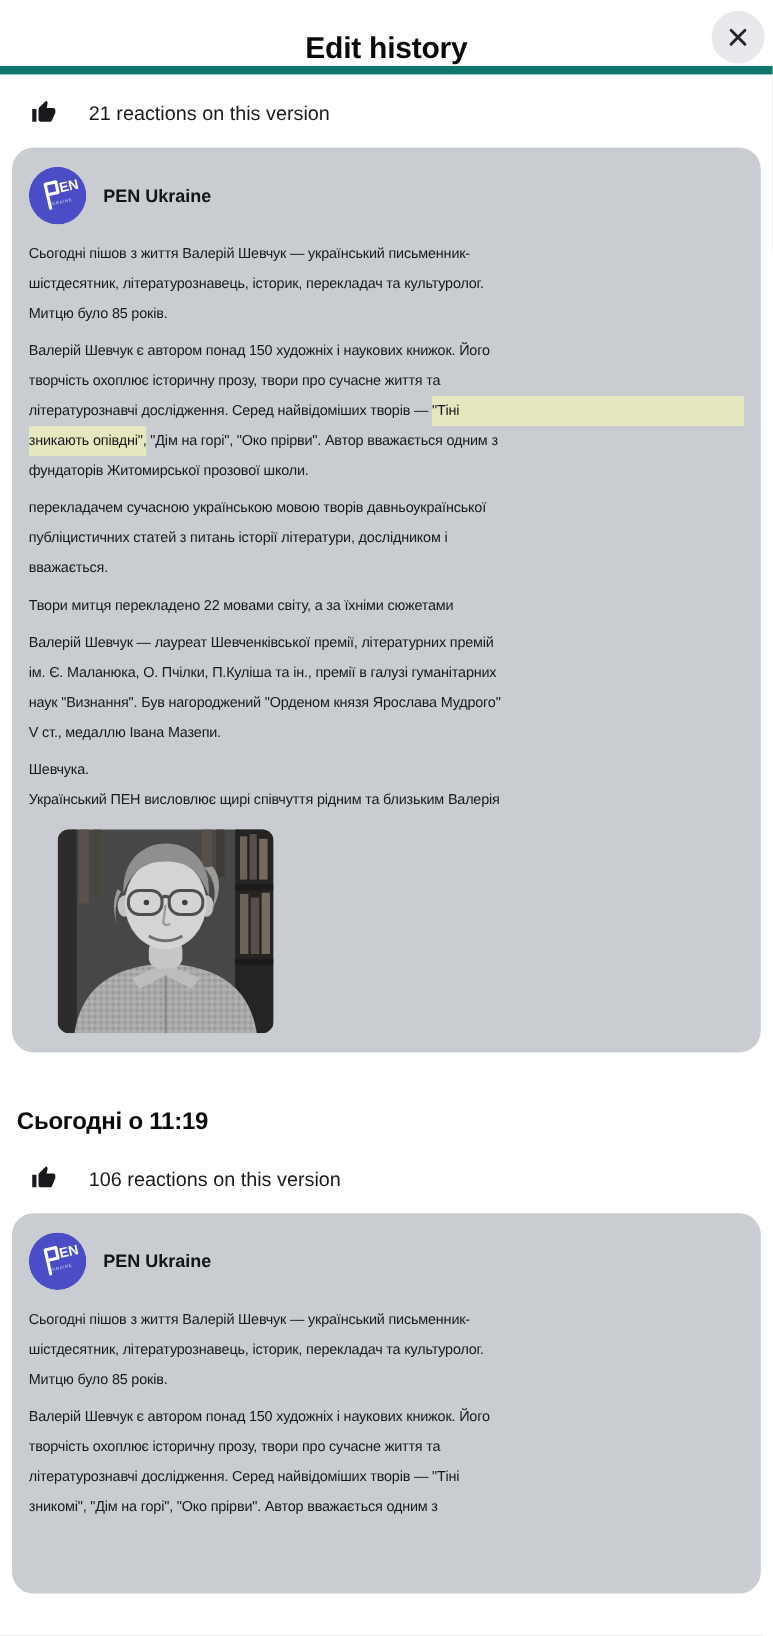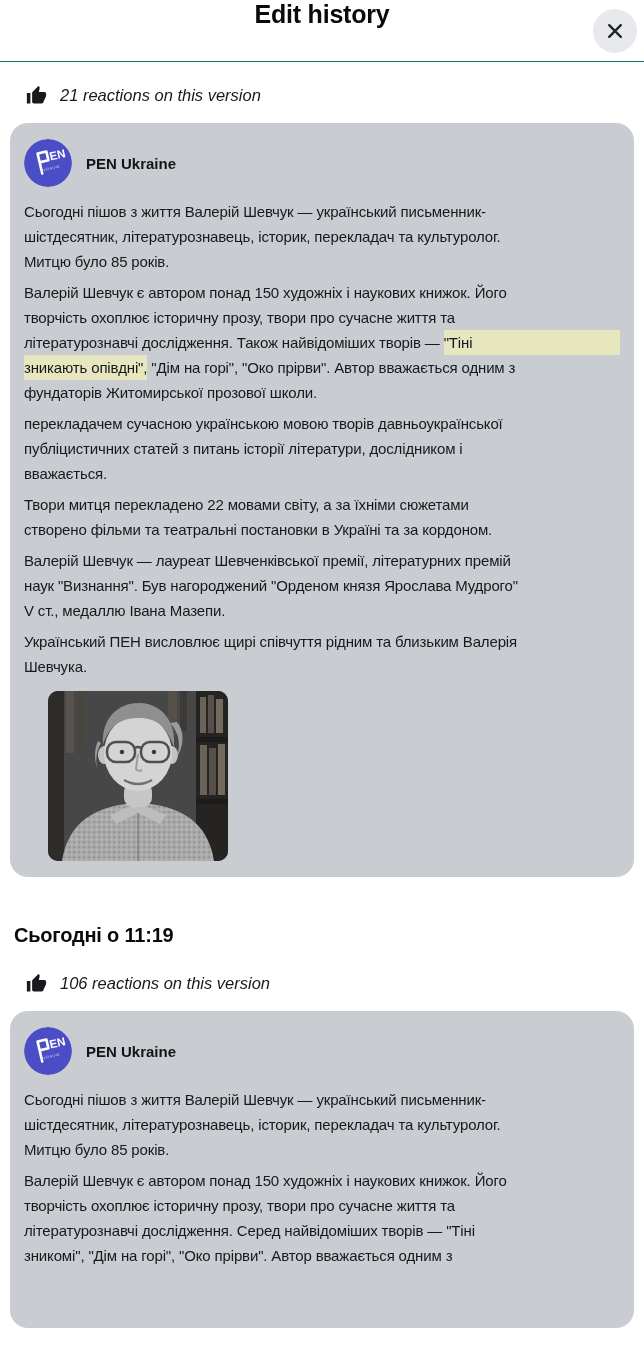--- a/index.html
+++ b/index.html
@@ -5,64 +5,64 @@
   * { box-sizing: border-box; }
   html, body { margin: 0; padding: 0; }
   body {
     width: 644px; height: 1363px; overflow: hidden;
     background: #ffffff;
     font-family: "Liberation Sans", sans-serif;
     color: #1b1d21;
   }
   .dialog-header {
     position: relative; height: 62px;
-    border-bottom: 1px solid #0f766e;
-    display: flex; align-items: flex-start; justify-content: center;
+    border-bottom: 7px solid #0f766e;
+    display: flex; align-items: flex-end; justify-content: center;
     background: #fff;
   }
   .dialog-title { font-size: 25px; font-weight: 700; color: #0a0a0a; letter-spacing: -0.2px; }
   .close-btn {
     position: absolute; right: 7px; top: 9px;
     width: 44px; height: 44px; border-radius: 50%;
     background: #e7e9ec; border: none; padding: 0;
     display: flex; align-items: center; justify-content: center;
     cursor: pointer;
   }
   .close-btn svg { display: block; }
 
   .version-section { margin-top: 21px; }
   .version-section + .version-section { margin-top: 46px; }
   .version-date {
     font-size: 20px; font-weight: 700; color: #0a0a0a;
     margin: 0 14px 24px 14px; line-height: 24px; letter-spacing: -0.2px;
   }
   .reactions-row {
-    display: flex; align-items: center; gap: 13px;
+    display: flex; align-items: flex-start; gap: 27px;
     margin: 0 14px 16px 26px;
-    font-size: 16.5px; line-height: 24px; color: #17191c; font-style: italic;
+    font-size: 16.5px; line-height: 24px; color: #17191c;
   }
   .thumb-icon { display: flex; }
   .version-card {
     margin: 0 10px;
     background: var(--card-bg, #c9ccd1);
     border-radius: 18px;
     padding: 12px 14px 14px 14px;
   }
   .card-last { padding-bottom: 60px; }
   .author-row { display: flex; align-items: center; gap: 14px; margin: 4px 0 12px 0; }
   .avatar { width: 48px; height: 48px; border-radius: 50%; overflow: hidden; cursor: pointer; flex: 0 0 auto; }
   .avatar svg { display: block; }
   .author-name { font-size: 15px; font-weight: 700; color: #121417; cursor: pointer; }
 
   .post-paragraph { margin: 0 0 6px 0; }
   .post-paragraph:last-child { margin-bottom: 0; }
   .post-line {
     display: flex; white-space: pre;
     height: 25px; align-items: flex-start;
-    font-size: 15px; letter-spacing: -0.15px; color: #17191c;
+    font-size: 12px; letter-spacing: -0.15px; color: #17191c;
     overflow: hidden;
   }
   .post-line span { line-height: 25px; display: block; }
   .hl { background: var(--hl, #e6e6bf); }
   .grow { flex: 1 1 auto; margin-right: -14px; }
 
   .post-photo {
     margin: 12px 0 2px 24px;
     width: 180px; height: 170px;
     border-radius: 10px; overflow: hidden; cursor: pointer;
@@ -108,41 +108,41 @@
             <div class="author-name">PEN Ukraine</div>
           </div>
           <div class="post-paragraph">
             <div class="post-line"><span>Сьогодні пішов з життя Валерій Шевчук — український письменник-</span></div>
             <div class="post-line"><span>шістдесятник, літературознавець, історик, перекладач та культуролог.</span></div>
             <div class="post-line"><span>Митцю було 85 років.</span></div>
           </div>
           <div class="post-paragraph">
             <div class="post-line"><span>Валерій Шевчук є автором понад 150 художніх і наукових книжок. Його</span></div>
             <div class="post-line"><span>творчість охоплює історичну прозу, твори про сучасне життя та</span></div>
-            <div class="post-line"><span>літературознавчі дослідження. Також найвідоміших творів — </span><span class="hl grow">"Тіні</span></div>
+            <div class="post-line"><span>літературознавчі дослідження. Серед найвідоміших творів — </span><span class="hl grow">"Тіні</span></div>
             <div class="post-line"><span class="hl">зникають опівдні",</span><span> "Дім на горі", "Око прірви". Автор вважається одним з</span></div>
             <div class="post-line"><span>фундаторів Житомирської прозової школи.</span></div>
           </div>
           <div class="post-paragraph">
             <div class="post-line"><span>перекладачем сучасною українською мовою творів давньоукраїнської</span></div>
             <div class="post-line"><span>публіцистичних статей з питань історії літератури, дослідником і</span></div>
             <div class="post-line"><span>вважається.</span></div>
           </div>
           <div class="post-paragraph">
             <div class="post-line"><span>Твори митця перекладено 22 мовами світу, а за їхніми сюжетами</span></div>
-            <div class="post-line"><span>створено фільми та театральні постановки в Україні та за кордоном.</span></div>
           </div>
           <div class="post-paragraph">
             <div class="post-line"><span>Валерій Шевчук — лауреат Шевченківської премії, літературних премій</span></div>
+            <div class="post-line"><span>ім. Є. Маланюка, О. Пчілки, П.Куліша та ін., премії в галузі гуманітарних</span></div>
             <div class="post-line"><span>наук "Визнання". Був нагороджений "Орденом князя Ярослава Мудрого"</span></div>
             <div class="post-line"><span>V ст., медаллю Івана Мазепи.</span></div>
           </div>
           <div class="post-paragraph">
+            <div class="post-line"><span>Шевчука.</span></div>
             <div class="post-line"><span>Український ПЕН висловлює щирі співчуття рідним та близьким Валерія</span></div>
-            <div class="post-line"><span>Шевчука.</span></div>
           </div>
           <div class="post-photo">
             <svg width="180" height="170" viewBox="0 0 180 170">
               <defs>
                 <pattern id="knit" width="5" height="5" patternUnits="userSpaceOnUse">
                   <rect width="5" height="5" fill="#a9a9a9"></rect>
                   <circle cx="1.2" cy="1.2" r="0.9" fill="#8c8c8c"></circle>
                   <circle cx="3.6" cy="3.6" r="0.9" fill="#c2c2c2"></circle>
                 </pattern>
               </defs>

